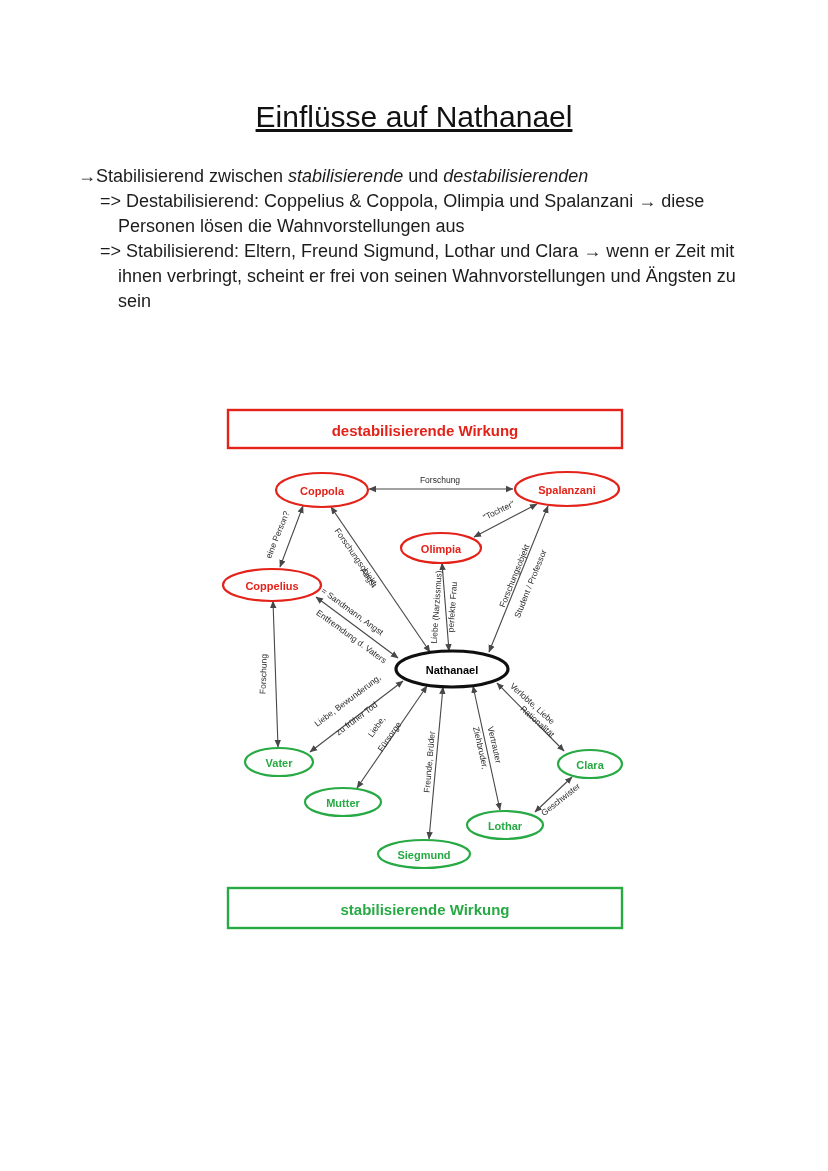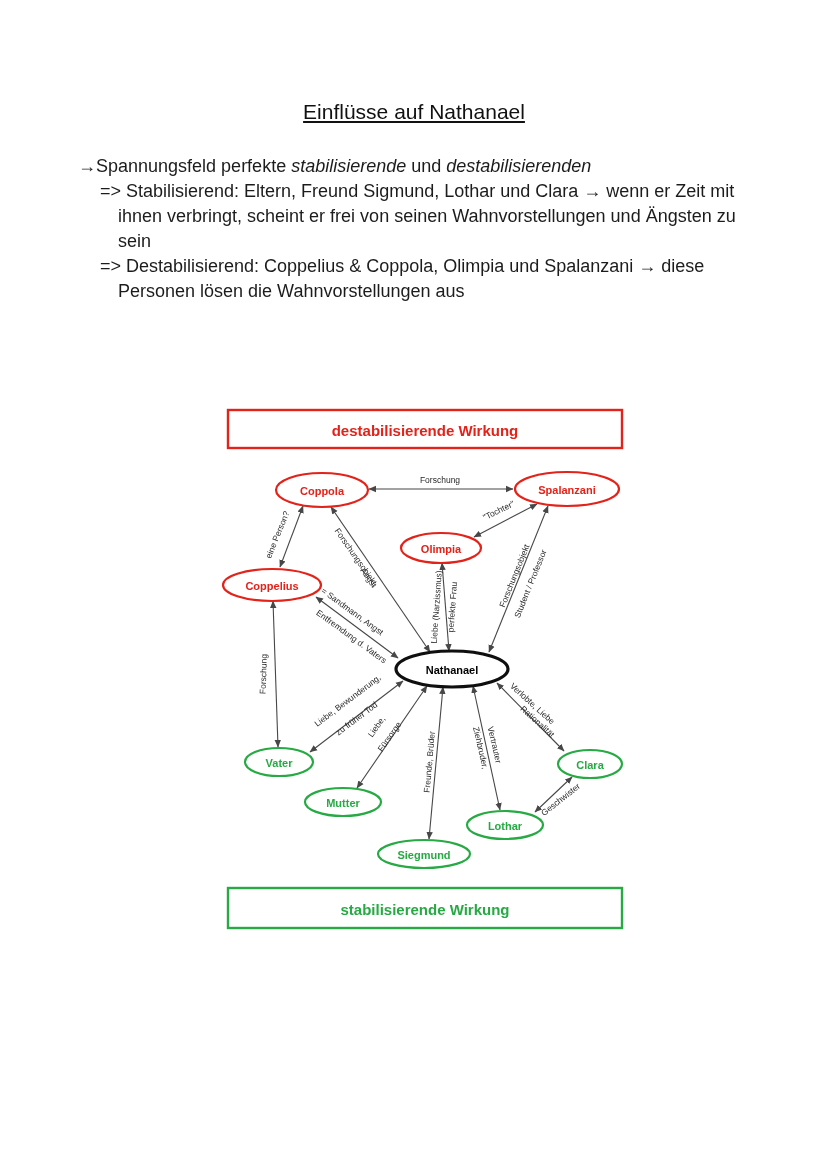--- a/index.html
+++ b/index.html
@@ -8,21 +8,21 @@
     width: 828px;
     height: 1171px;
     background: #ffffff;
     font-family: "Liberation Sans", "DejaVu Sans", sans-serif;
     color: #1c1c1c;
     overflow: hidden;
   }
   .title {
     margin: 100px 0 30px 0;
     text-align: center;
-    font-size: 21px;
+    font-size: 30px;
     font-weight: normal;
     text-decoration: underline;
     color: #111111;
   }
   .textblock {
     margin: 0 70px 0 78px;
     font-size: 18px;
     line-height: 25px;
   }
   .intro-line, .intro-line2 { margin: 0; }
@@ -57,23 +57,23 @@
   }
 </style>
 </head>
 <body>
 
 <div class="page">
 
   <h1 class="title">Einflüsse auf Nathanael</h1>
 
   <div class="textblock">
-    <p class="intro-line"><span>→Spannungsfeld perfekte </span><em>stabilisierende</em><span> und </span><em>destabilisierenden</em></p>
+    <p class="intro-line"><span>→Stabilisierend zwischen </span><em>stabilisierende</em><span> und </span><em>destabilisierenden</em></p>
+    <p class="bullet">=&gt; Destabilisierend: Coppelius &amp; Coppola, Olimpia und Spalanzani → diese Personen lösen die Wahnvorstellungen aus</p>
     <p class="bullet">=&gt; Stabilisierend: Eltern, Freund Sigmund, Lothar und Clara → wenn er Zeit mit ihnen verbringt, scheint er frei von seinen Wahnvorstellungen und Ängsten zu sein</p>
-    <p class="bullet">=&gt; Destabilisierend: Coppelius &amp; Coppola, Olimpia und Spalanzani → diese Personen lösen die Wahnvorstellungen aus</p>
   </div>
 
   <div id="diagram">
       <svg width="828" height="575" viewBox="0 380 828 575">
         <defs>
           <marker id="ah" viewBox="0 0 8 8" refX="7" refY="4" markerWidth="8" markerHeight="8" markerUnits="userSpaceOnUse" orient="auto-start-reverse">
             <path d="M0,0.8 L7.5,4 L0,7.2 Z" fill="#474747"></path>
           </marker>
         </defs>
         <line x1="369" y1="489" x2="513" y2="489" stroke="#474747" stroke-width="1.1" marker-start="url(#ah)" marker-end="url(#ah)"></line>

